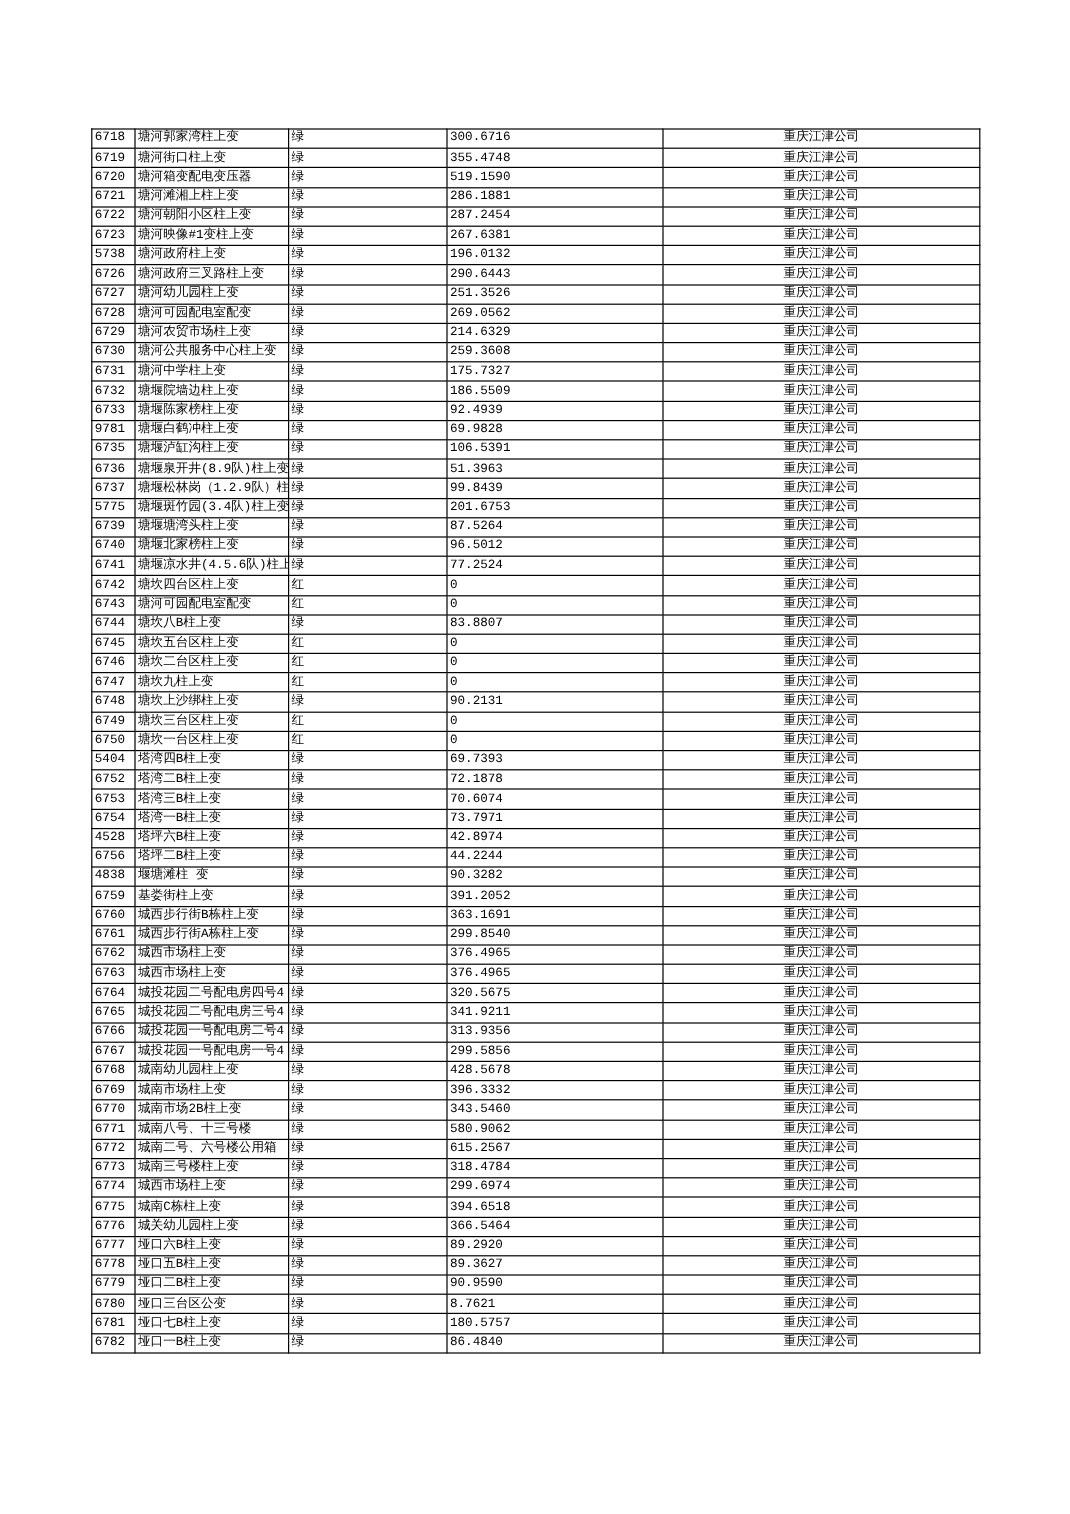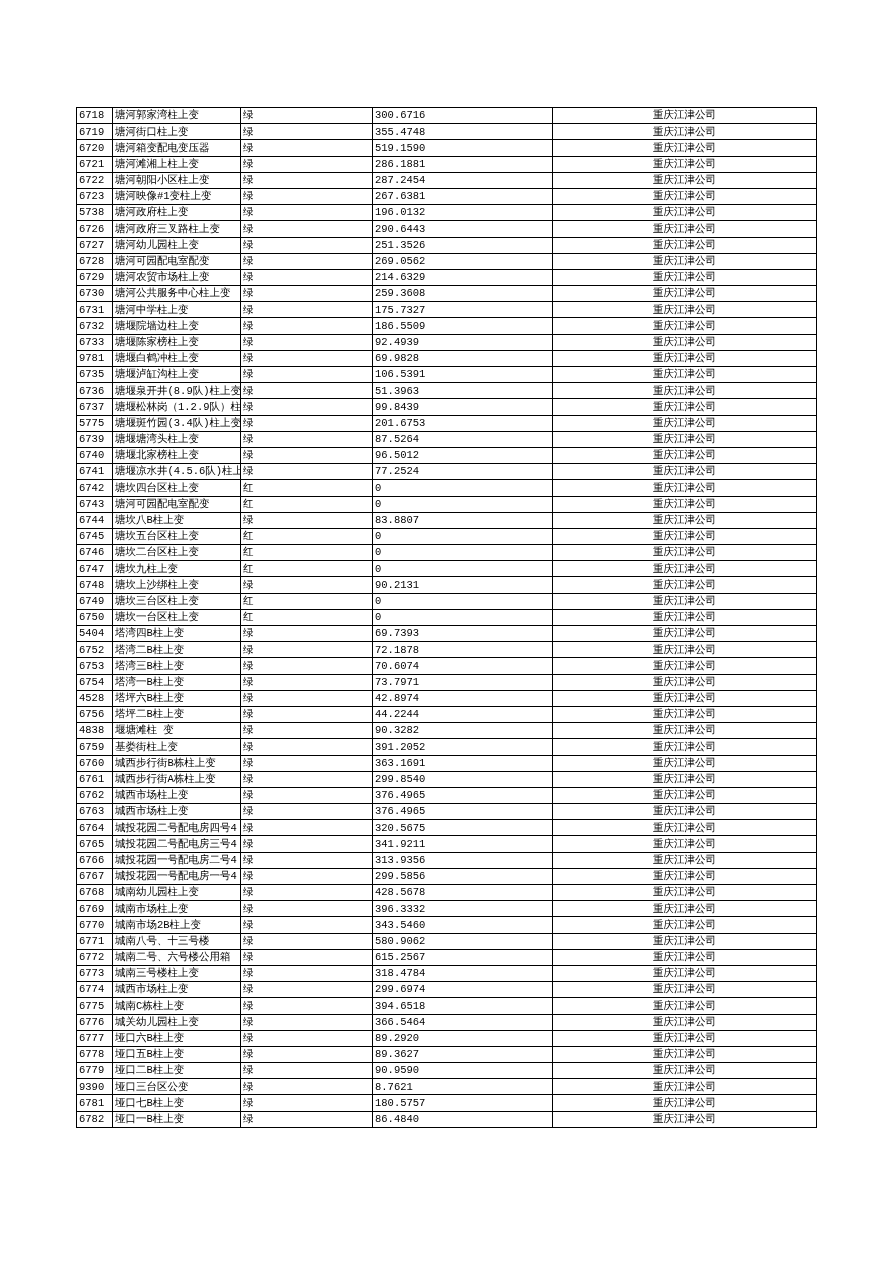--- a/index.html
+++ b/index.html
@@ -475,21 +475,21 @@
           <td class="cell-company">重庆江津公司</td>
         </tr>
         <tr>
           <td class="cell-id">6779</td>
           <td class="cell-name">垭口二B柱上变</td>
           <td class="cell-status">绿</td>
           <td class="cell-value">90.9590</td>
           <td class="cell-company">重庆江津公司</td>
         </tr>
         <tr>
-          <td class="cell-id">9390</td>
+          <td class="cell-id">6780</td>
           <td class="cell-name">垭口三台区公变</td>
           <td class="cell-status">绿</td>
           <td class="cell-value">8.7621</td>
           <td class="cell-company">重庆江津公司</td>
         </tr>
         <tr>
           <td class="cell-id">6781</td>
           <td class="cell-name">垭口七B柱上变</td>
           <td class="cell-status">绿</td>
           <td class="cell-value">180.5757</td>

